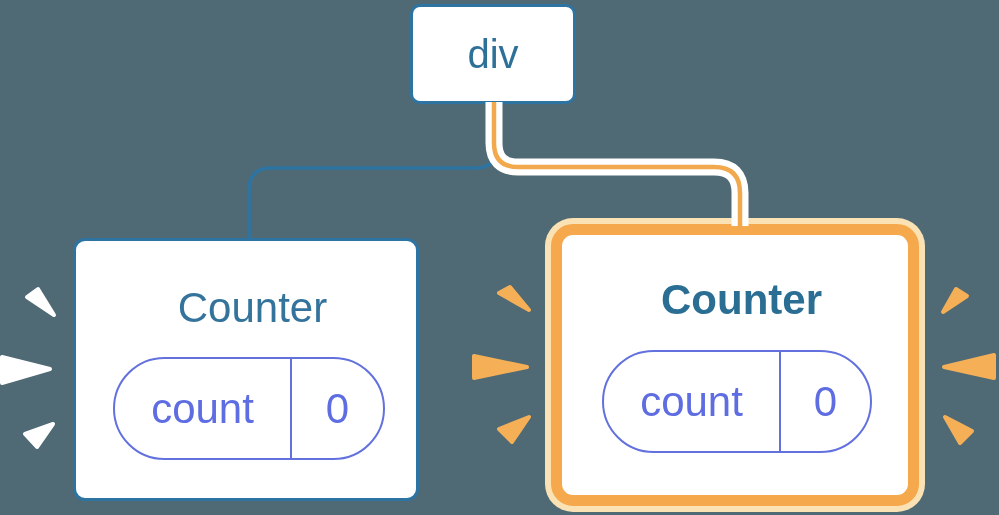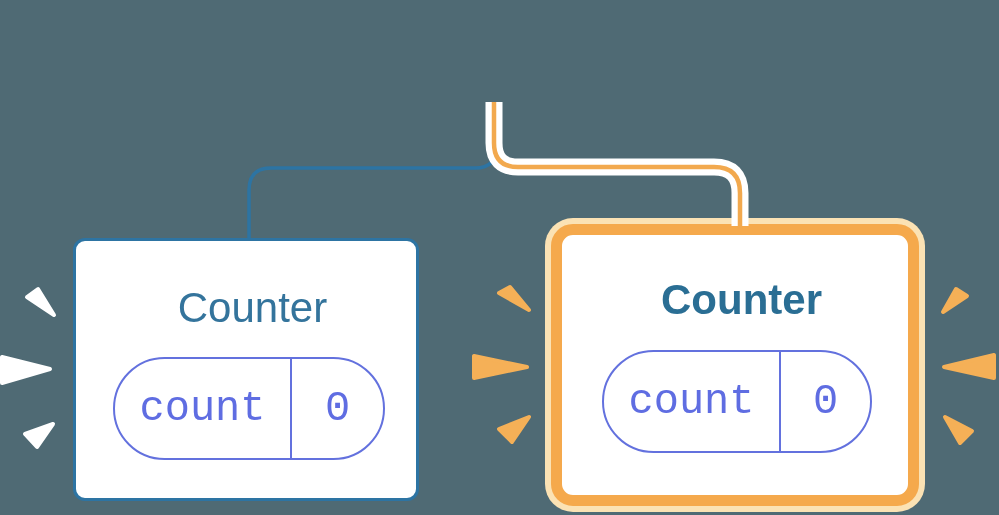--- a/index.html
+++ b/index.html
@@ -87,21 +87,20 @@
   .state-pill {
     position: absolute;
     box-sizing: border-box;
     border: 2px solid #6371de;
     border-radius: 60px;
     display: flex;
     align-items: stretch;
     color: #5f6de2;
     font-size: 42px;
     background: #ffffff;
-    font-family: Liberation Mono, monospace;
   }
   .card-left .state-pill {
     left: 37px; top: 116px;
     width: 272px; height: 103px;
   }
   .card-right .state-pill {
     left: 40px; top: 115px;
     width: 270px; height: 103px;
   }
   .pill-key {
@@ -120,20 +119,23 @@
 </style>
 </head>
 <body>
 
 <div class="canvas">
 
   <svg class="layer z1" viewBox="0 0 999 515">
     <path d="M497 103 V146 Q497 168 475 168 H271 Q249 168 249 190 V240" fill="none" stroke="#2d74a3" stroke-width="3.5"></path>
   </svg>
 
+  <div class="root-node">
+    <span>div</span>
+  </div>
 
   <div class="card-left">
     <div class="card-title">Counter</div>
     <div class="state-pill">
       <div class="pill-key">count</div>
       <div class="pill-value">0</div>
     </div>
   </div>
 
   <div class="card-right">

